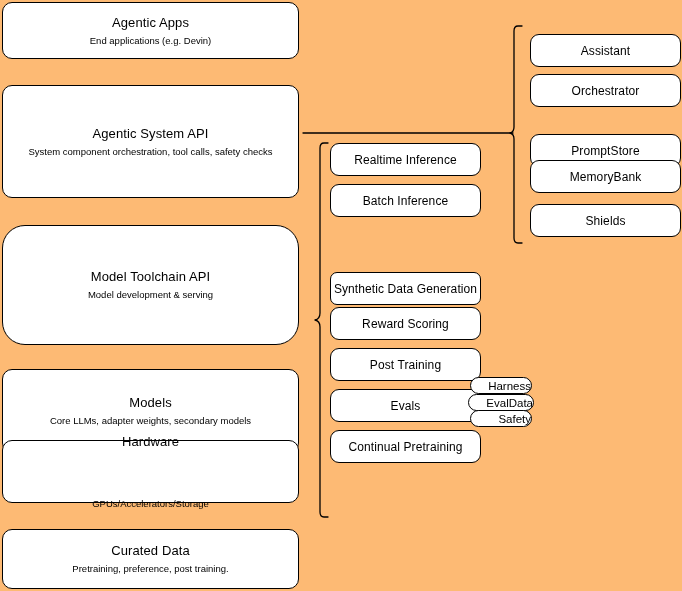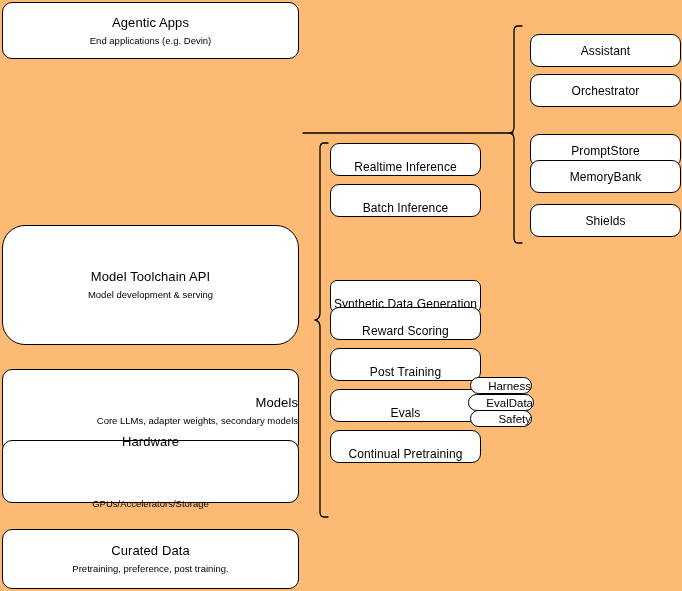--- a/index.html
+++ b/index.html
@@ -46,21 +46,20 @@
     white-space: nowrap;
   }
   
   .layer-box { left: 2px; width: 297px; }
   
   .cap-box {
     left: 330px;
     width: 151px;
     height: 33px;
     border-radius: 9px;
-    justify-content: flex-end;
   }
   .cap-box .title { font-size: 12px; }
   
   .comp-box {
     left: 530px;
     width: 151px;
     height: 33px;
     border-radius: 9px;
   }
   .comp-box .title { font-size: 12px; }
@@ -105,48 +104,52 @@
 
       <path d="M 328 143 L 324 143 Q 320 143 320 148 L 320 313 Q 320 319 315 320 Q 320 321 320 327 L 320 512 Q 320 517 324 517 L 328 517"></path>
     </g>
   </svg>
 
   <div class="box layer-box" style="top:2px;height:57px;">
     <div class="title">Agentic Apps</div>
     <div class="subtitle">End applications (e.g. Devin)</div>
   </div>
 
+  <div class="box layer-box" style="top:85px;height:113px;">
+    <div class="title">Agentic System API</div>
+    <div class="subtitle">System component orchestration, tool calls, safety checks</div>
+  </div>
 
   <div class="box layer-box" style="top:225px;height:120px;border-radius:23px;">
     <div class="title">Model Toolchain API</div>
     <div class="subtitle">Model development &amp; serving</div>
   </div>
 
-  <div class="box layer-box" style="top:369px;height:84px;align-items:flex-end;">
+  <div class="box layer-box" style="top:369px;height:84px;">
     <div class="title">Models</div>
     <div class="subtitle">Core LLMs, adapter weights, secondary models</div>
   </div>
 
   <div class="box layer-box" style="top:440px;height:63px;gap:44px;">
     <div class="title">Hardware</div>
     <div class="subtitle">GPUs/Accelerators/Storage</div>
   </div>
 
   <div class="box layer-box" style="top:529px;height:60px;">
     <div class="title">Curated Data</div>
     <div class="subtitle">Pretraining, preference, post training.</div>
   </div>
 
   <div class="box cap-box" style="top:143px;">
     <div class="title">Realtime Inference</div>
   </div>
   <div class="box cap-box" style="top:184px;">
     <div class="title">Batch Inference</div>
   </div>
-  <div class="box cap-box" style="top:280px;border-radius:7px;">
+  <div class="box cap-box" style="top:272px;border-radius:7px;">
     <div class="title">Synthetic Data Generation</div>
   </div>
   <div class="box cap-box" style="top:307px;">
     <div class="title">Reward Scoring</div>
   </div>
   <div class="box cap-box" style="top:348px;">
     <div class="title">Post Training</div>
   </div>
   <div class="box cap-box" style="top:389px;">
     <div class="title">Evals</div>

